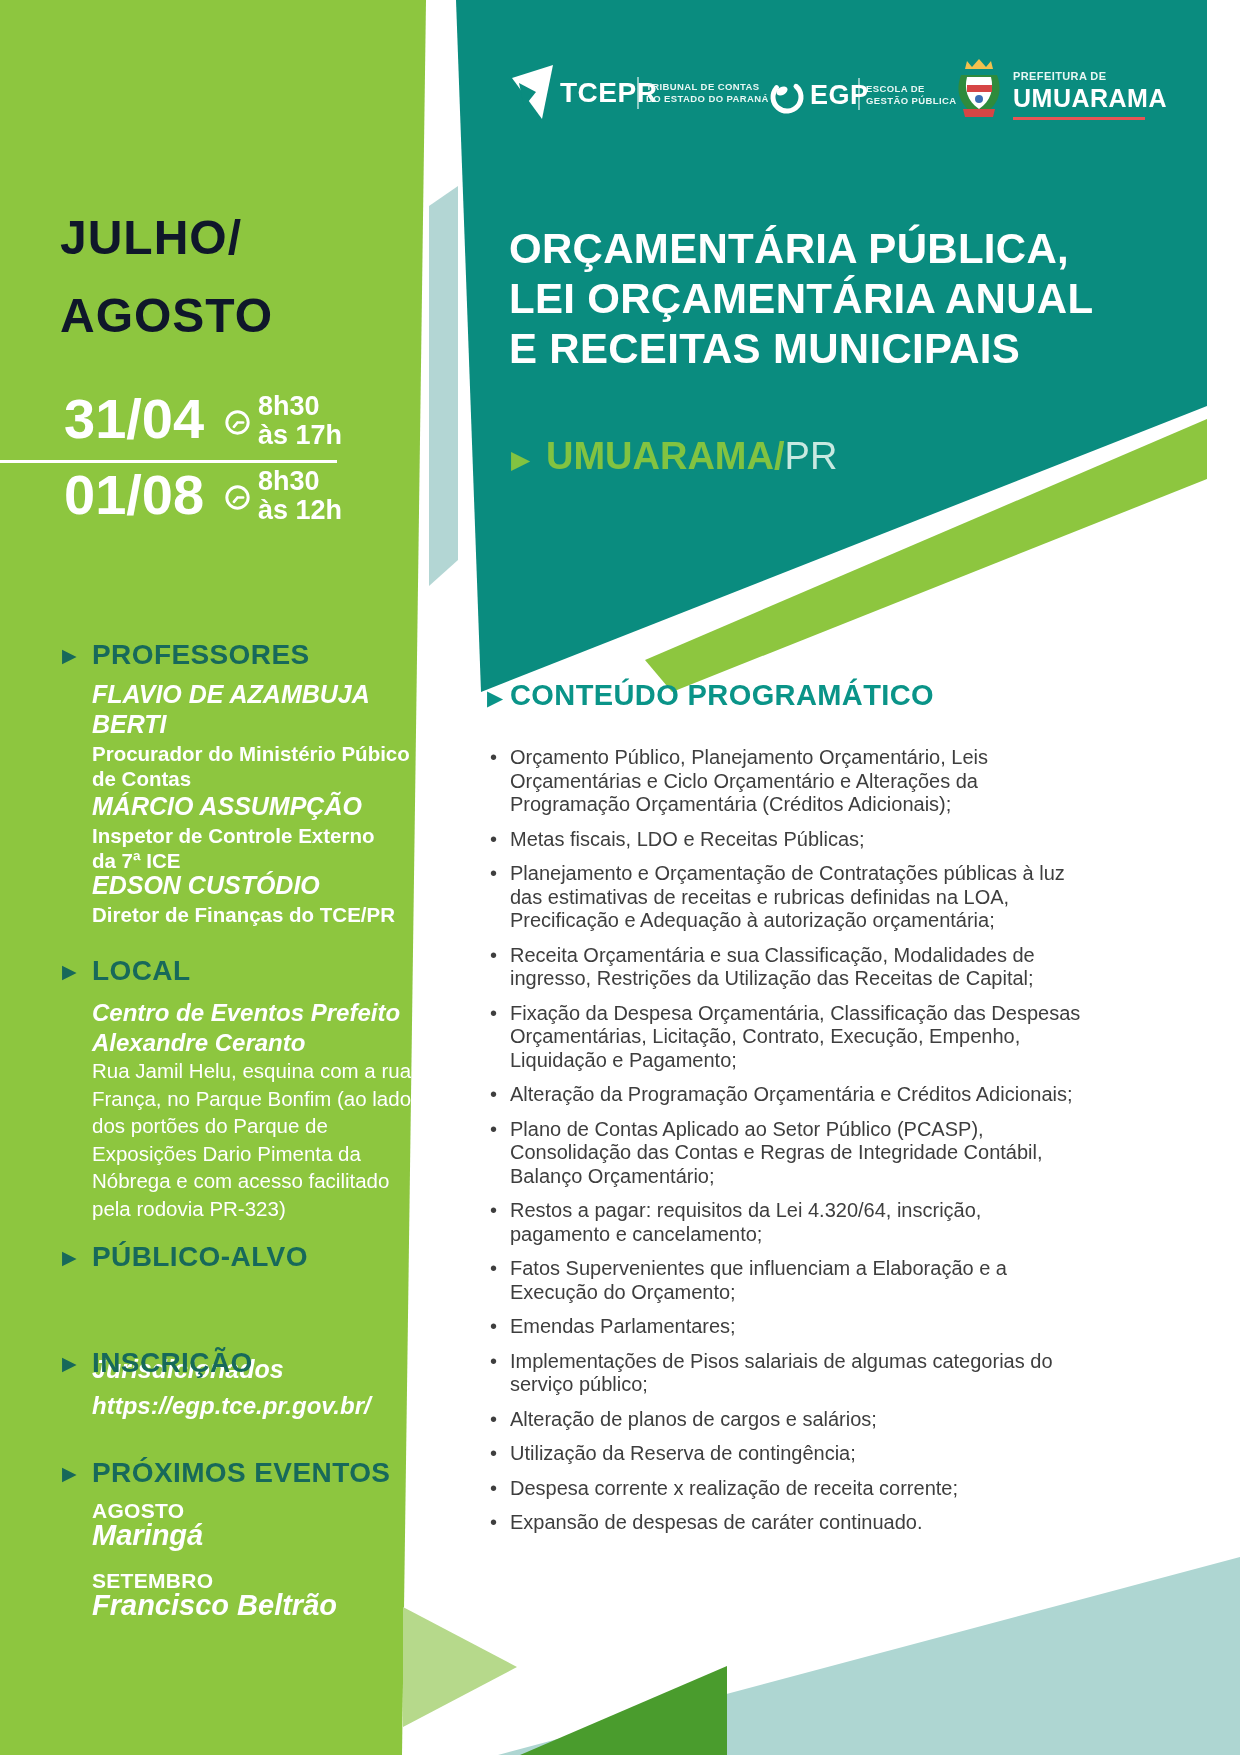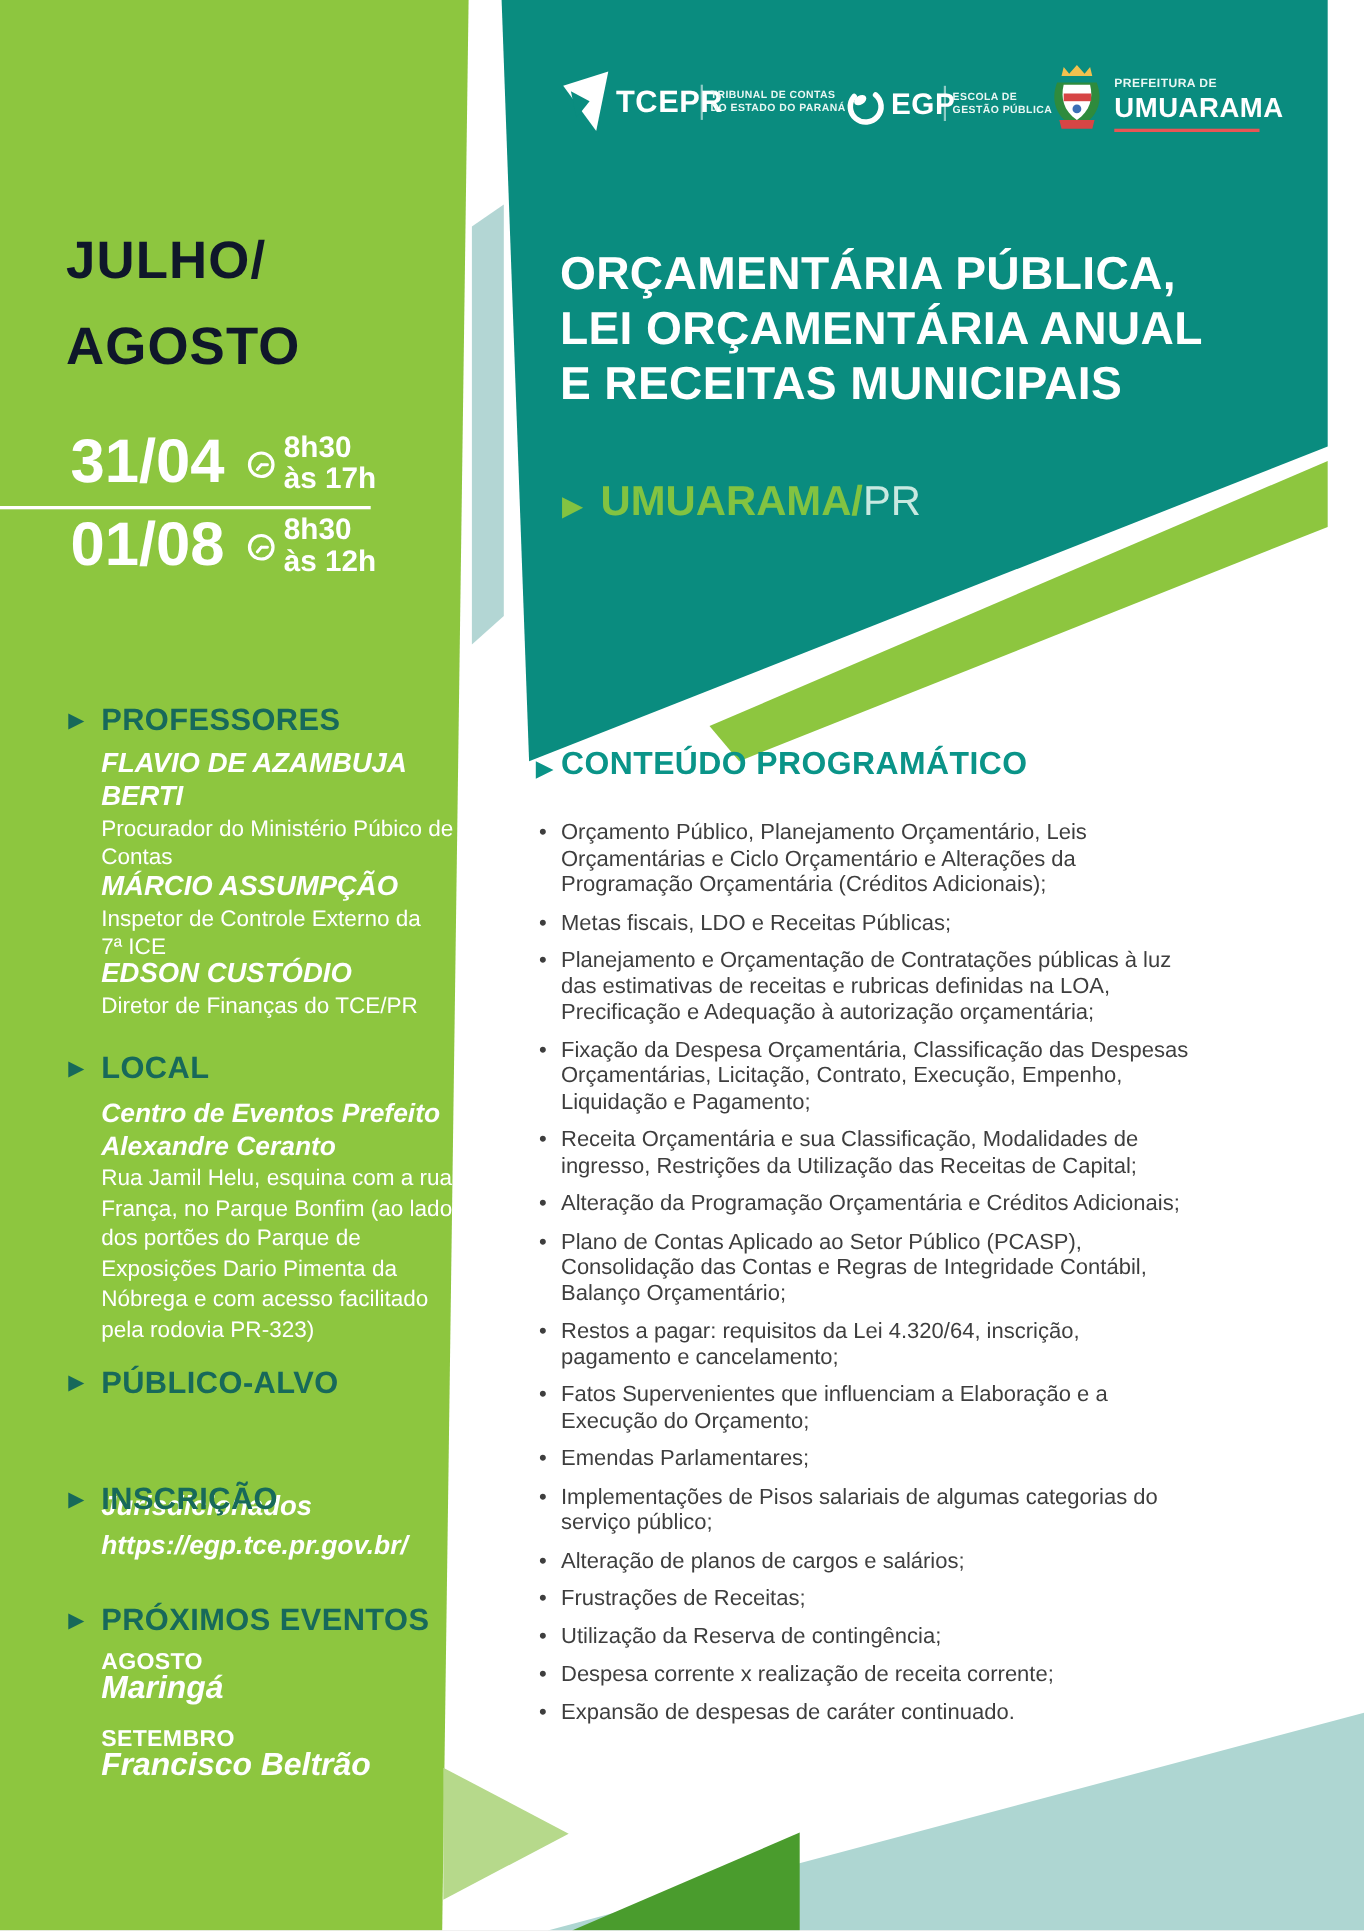--- a/index.html
+++ b/index.html
@@ -14,21 +14,21 @@
 
   
   .month{left:60px;color:#0f172a;font-size:48px;font-weight:700;letter-spacing:1px;line-height:1;z-index:3;}
   .date-big{left:64px;color:#ffffff;font-size:56px;font-weight:700;line-height:1;z-index:3;}
   .time-block{left:258px;color:#ffffff;font-size:27px;font-weight:700;line-height:29px;z-index:3;}
   .clock{left:224px;z-index:3;}
   .sb-divider{left:0;width:337px;height:3px;background:#ffffff;z-index:3;}
   .sb-heading{left:92px;color:#17695a;font-size:28px;font-weight:700;letter-spacing:.4px;line-height:1;z-index:3;}
   .sb-arrow{left:62px;color:#17695a;font-size:19px;line-height:1;z-index:3;font-family:"DejaVu Sans",sans-serif;}
   .sb-name{left:92px;color:#ffffff;font-size:25px;font-weight:700;font-style:italic;line-height:30px;width:320px;z-index:3;}
-  .sb-role{left:92px;color:#ffffff;font-size:20.5px;line-height:25px;width:330px;z-index:3;}
+  .sb-role{left:92px;color:#ffffff;font-size:20.5px;line-height:25px;width:330px;z-index:3;font-weight:bold;}
   .sb-body{left:92px;color:#ffffff;font-size:20.5px;line-height:27.5px;width:322px;z-index:3;}
   .sb-small{left:92px;color:#ffffff;font-size:21px;font-weight:600;line-height:1;z-index:3;letter-spacing:.3px;}
   .sb-city{left:92px;color:#ffffff;font-size:29px;font-weight:700;font-style:italic;line-height:1;z-index:3;}
 
   
   .logo-text{color:#ffffff;font-weight:700;z-index:3;}
   .logo-sub{color:#e9f7f4;font-size:9.5px;font-weight:700;line-height:12px;letter-spacing:.4px;z-index:3;}
   .logo-div{width:2px;background:rgba(255,255,255,.55);z-index:3;}
 
   
@@ -173,28 +173,27 @@
   <div class="abs sb-city" style="top:1521px;">Maringá</div>
   <div class="abs sb-small" style="top:1570px;">SETEMBRO</div>
   <div class="abs sb-city" style="top:1591px;">Francisco Beltrão</div>
 
   <span class="abs ct-arrow">▶</span>
   <div class="abs ct-heading">CONTEÚDO PROGRAMÁTICO</div>
   <ul class="abs bullets">
       <li>Orçamento Público, Planejamento Orçamentário, Leis Orçamentárias e Ciclo Orçamentário e Alterações da Programação Orçamentária (Créditos Adicionais);</li>
       <li>Metas fiscais, LDO e Receitas Públicas;</li>
       <li>Planejamento e Orçamentação de Contratações públicas à luz das estimativas de receitas e rubricas definidas na LOA, Precificação e Adequação à autorização orçamentária;</li>
+      <li>Receita Orçamentária e sua Classificação, Modalidades de ingresso, Restrições da Utilização das Receitas de Capital;</li>
       <li>Fixação da Despesa Orçamentária, Classificação das Despesas Orçamentárias, Licitação, Contrato, Execução, Empenho, Liquidação e Pagamento;</li>
-      <li>Receita Orçamentária e sua Classificação, Modalidades de ingresso, Restrições da Utilização das Receitas de Capital;</li>
       <li>Alteração da Programação Orçamentária e Créditos Adicionais;</li>
       <li>Plano de Contas Aplicado ao Setor Público (PCASP), Consolidação das Contas e Regras de Integridade Contábil, Balanço Orçamentário;</li>
       <li>Restos a pagar: requisitos da Lei 4.320/64, inscrição, pagamento e cancelamento;</li>
       <li>Fatos Supervenientes que influenciam a Elaboração e a Execução do Orçamento;</li>
       <li>Emendas Parlamentares;</li>
       <li>Implementações de Pisos salariais de algumas categorias do serviço público;</li>
       <li>Alteração de planos de cargos e salários;</li>
-      <li>Frustrações de Receitas;</li>
       <li>Utilização da Reserva de contingência;</li>
       <li>Despesa corrente x realização de receita corrente;</li>
       <li>Expansão de despesas de caráter continuado.</li>
     </ul>
 
 </div>
 
 </body></html>

